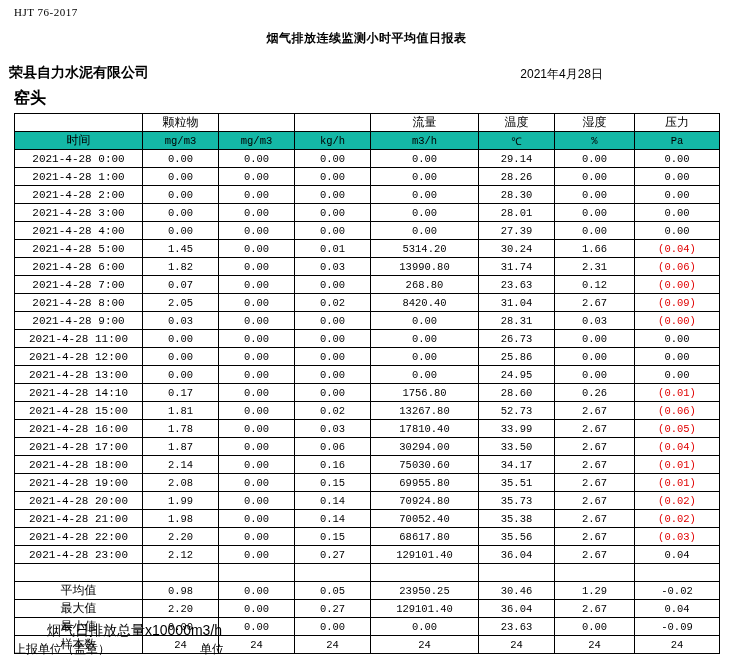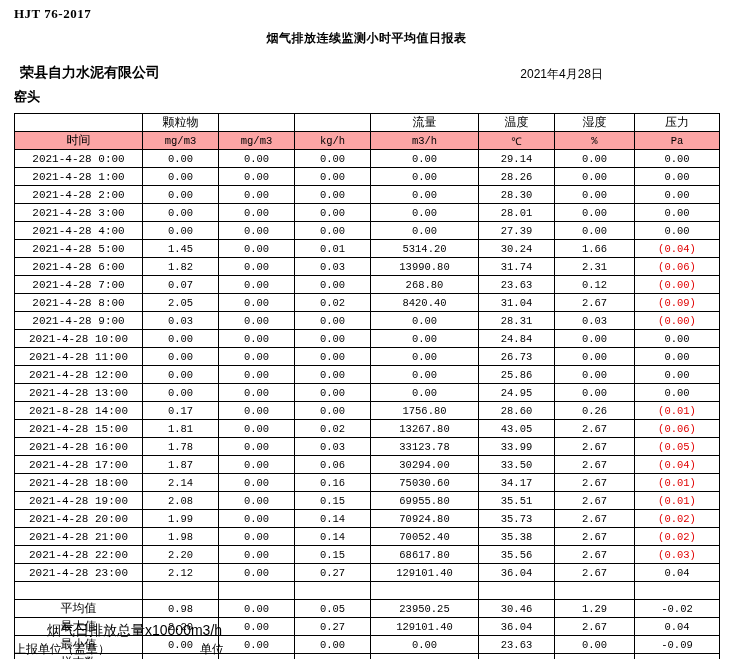--- a/index.html
+++ b/index.html
@@ -13,53 +13,53 @@
     font-family: "Liberation Sans", sans-serif;
     color: #000000;
     position: relative;
     overflow: hidden;
   }
   .doc-code {
     position: absolute;
     left: 14px;
     top: 6px;
     font-family: "Liberation Serif", serif;
-    font-size: 13px;
-    font-weight: bold;
+    font-size: 11px;
+    font-weight: normal;
     letter-spacing: 0.5px;
   }
   .doc-title {
     position: absolute;
     left: 0;
     right: 0;
     top: 30px;
     text-align: center;
     font-size: 12px;
     font-weight: bold;
     font-family: "Liberation Sans", sans-serif;
     letter-spacing: 0.5px;
   }
   .company {
     position: absolute;
-    left: 20px;
+    left: 9px;
     top: 64px;
     font-size: 14px;
     font-weight: bold;
   }
   .report-date {
     position: absolute;
     right: 130px;
     top: 66px;
     font-size: 12px;
   }
   .kiln {
     position: absolute;
     left: 14px;
     top: 88px;
-    font-size: 13px;
+    font-size: 16px;
     font-weight: bold;
   }
   table.main {
     position: absolute;
     left: 14px;
     top: 113px;
     border-collapse: collapse;
     table-layout: fixed;
     width: 705px;
     font-size: 11px;
@@ -71,21 +71,21 @@
     vertical-align: middle;
     padding: 0;
     height: 17px;
     font-weight: normal;
   }
   .hdr-group td {
     height: 27px;
     font-size: 12px;
   }
   .unit-row td {
-    background: #fca5a5;
+    background: #14b8a6;
     font-family: "Liberation Mono", monospace;
     font-size: 10.5px;
     height: 16px;
   }
   .unit-row td.time-head {
     font-family: "Liberation Sans", sans-serif;
     font-size: 12px;
   }
   .data-row td {
     font-family: "Liberation Mono", monospace;
@@ -273,30 +273,20 @@
       <td class="timecell">2021-4-28 9:00</td>
       <td>0.03</td>
       <td>0.00</td>
       <td>0.00</td>
       <td>0.00</td>
       <td>28.31</td>
       <td>0.03</td>
       <td class="neg">(0.00)</td>
     </tr>
     <tr class="data-row">
-      <td class="timecell">2021-4-28 10:00</td>
-      <td>0.00</td>
-      <td>0.00</td>
-      <td>0.00</td>
-      <td>0.00</td>
-      <td>24.84</td>
-      <td>0.00</td>
-      <td>0.00</td>
-    </tr>
-    <tr class="data-row">
       <td class="timecell">2021-4-28 11:00</td>
       <td>0.00</td>
       <td>0.00</td>
       <td>0.00</td>
       <td>0.00</td>
       <td>26.73</td>
       <td>0.00</td>
       <td>0.00</td>
     </tr>
     <tr class="data-row">
@@ -313,45 +303,45 @@
       <td class="timecell">2021-4-28 13:00</td>
       <td>0.00</td>
       <td>0.00</td>
       <td>0.00</td>
       <td>0.00</td>
       <td>24.95</td>
       <td>0.00</td>
       <td>0.00</td>
     </tr>
     <tr class="data-row">
-      <td class="timecell">2021-8-28 14:00</td>
+      <td class="timecell">2021-4-28 14:10</td>
       <td>0.17</td>
       <td>0.00</td>
       <td>0.00</td>
       <td>1756.80</td>
       <td>28.60</td>
       <td>0.26</td>
       <td class="neg">(0.01)</td>
     </tr>
     <tr class="data-row">
       <td class="timecell">2021-4-28 15:00</td>
       <td>1.81</td>
       <td>0.00</td>
       <td>0.02</td>
       <td>13267.80</td>
-      <td>43.05</td>
+      <td>52.73</td>
       <td>2.67</td>
       <td class="neg">(0.06)</td>
     </tr>
     <tr class="data-row">
       <td class="timecell">2021-4-28 16:00</td>
       <td>1.78</td>
       <td>0.00</td>
       <td>0.03</td>
-      <td>33123.78</td>
+      <td>17810.40</td>
       <td>33.99</td>
       <td>2.67</td>
       <td class="neg">(0.05)</td>
     </tr>
     <tr class="data-row">
       <td class="timecell">2021-4-28 17:00</td>
       <td>1.87</td>
       <td>0.00</td>
       <td>0.06</td>
       <td>30294.00</td>

